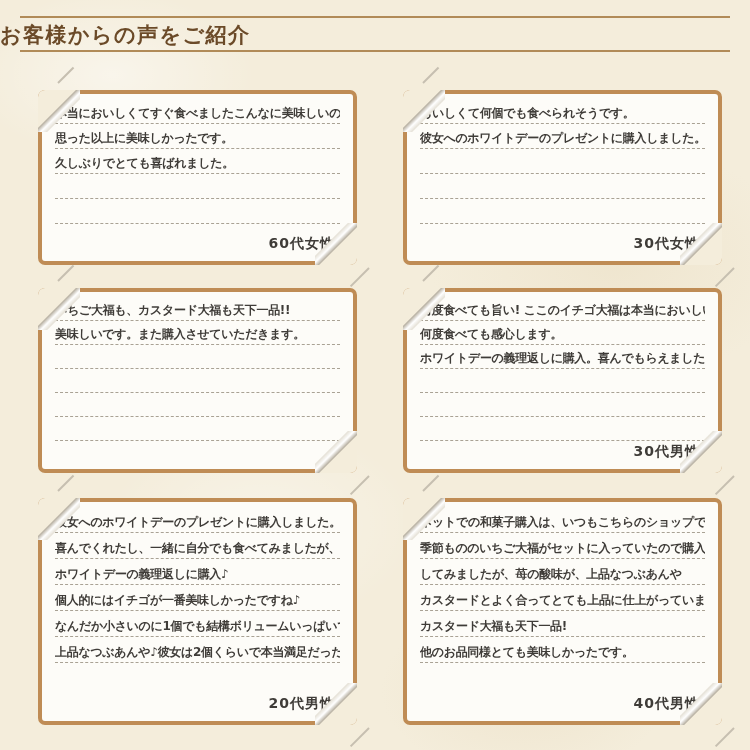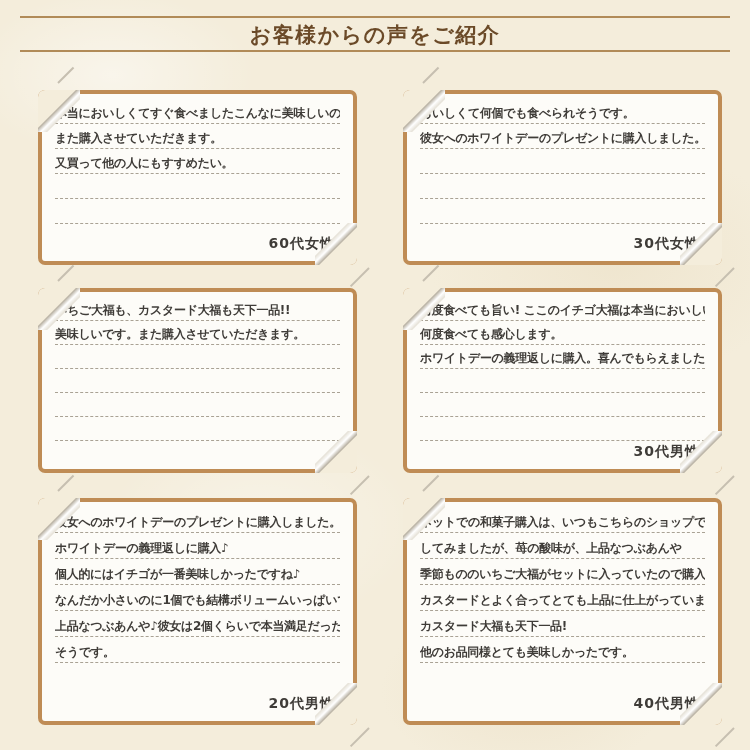--- a/index.html
+++ b/index.html
@@ -26,21 +26,20 @@
   }
   .rule{
     position:absolute;left:20px;right:20px;height:2px;
     border-top:1px solid var(--rule-line);
     border-bottom:1px solid var(--rule-line);
   }
   .rule-top{top:16px;}
   .rule-bottom{top:50px;}
   .title{
     position:absolute;top:21px;left:0;right:0;
-    text-align:center;
     font-size:21px;font-weight:bold;
     letter-spacing:1.5px;
     color:var(--title-text);
   }
   .card{
     position:absolute;width:319px;
     background:var(--card-bg);
     border:4px solid var(--card-border);
     border-radius:7px;
   }
@@ -103,22 +102,22 @@
 <div class="title">お客様からの声をご紹介</div>
 <div class="rule rule-bottom"></div>
 
 <div class="card row1 c1">
   <span class="fold-tail tail-tl"></span>
   <span class="fold-tail tail-br"></span>
   <div class="fold tl"></div>
   <div class="fold br"></div>
   <div class="lines">
     <div class="line">本当においしくてすぐ食べましたこんなに美味しいのは</div>
-    <div class="line">また購入させていただきます。</div>
-    <div class="line">又買って他の人にもすすめたい。</div>
+    <div class="line">思った以上に美味しかったです。</div>
+    <div class="line">久しぶりでとても喜ばれました。</div>
     <div class="line"></div>
     <div class="line"></div>
   </div>
   <div class="attribution">60代女性</div>
 </div>
 
 <div class="card row1 c2">
   <span class="fold-tail tail-tl"></span>
   <span class="fold-tail tail-br"></span>
   <div class="fold tl"></div>
@@ -164,36 +163,36 @@
   <div class="attribution">30代男性</div>
 </div>
 
 <div class="card row3 c5">
   <span class="fold-tail tail-tl"></span>
   <span class="fold-tail tail-br"></span>
   <div class="fold tl"></div>
   <div class="fold br"></div>
   <div class="lines">
     <div class="line">彼女へのホワイトデーのプレゼントに購入しました。</div>
+    <div class="line">喜んでくれたし、一緒に自分でも食べてみましたが、</div>
     <div class="line">ホワイトデーの義理返しに購入♪</div>
     <div class="line">個人的にはイチゴが一番美味しかったですね♪</div>
     <div class="line">なんだか小さいのに1個でも結構ボリュームいっぱいで</div>
     <div class="line">上品なつぶあんや♪彼女は2個くらいで本当満足だった</div>
-    <div class="line">そうです。</div>
   </div>
   <div class="attribution">20代男性</div>
 </div>
 
 <div class="card row3 c6">
   <span class="fold-tail tail-tl"></span>
   <span class="fold-tail tail-br"></span>
   <div class="fold tl"></div>
   <div class="fold br"></div>
   <div class="lines">
     <div class="line">ネットでの和菓子購入は、いつもこちらのショップで</div>
+    <div class="line">季節もののいちご大福がセットに入っていたので購入</div>
     <div class="line">してみましたが、苺の酸味が、上品なつぶあんや</div>
-    <div class="line">季節もののいちご大福がセットに入っていたので購入</div>
     <div class="line">カスタードとよく合ってとても上品に仕上がっています。</div>
     <div class="line">カスタード大福も天下一品!</div>
     <div class="line">他のお品同様とても美味しかったです。</div>
   </div>
   <div class="attribution">40代男性</div>
 </div>
 
 </body></html>

